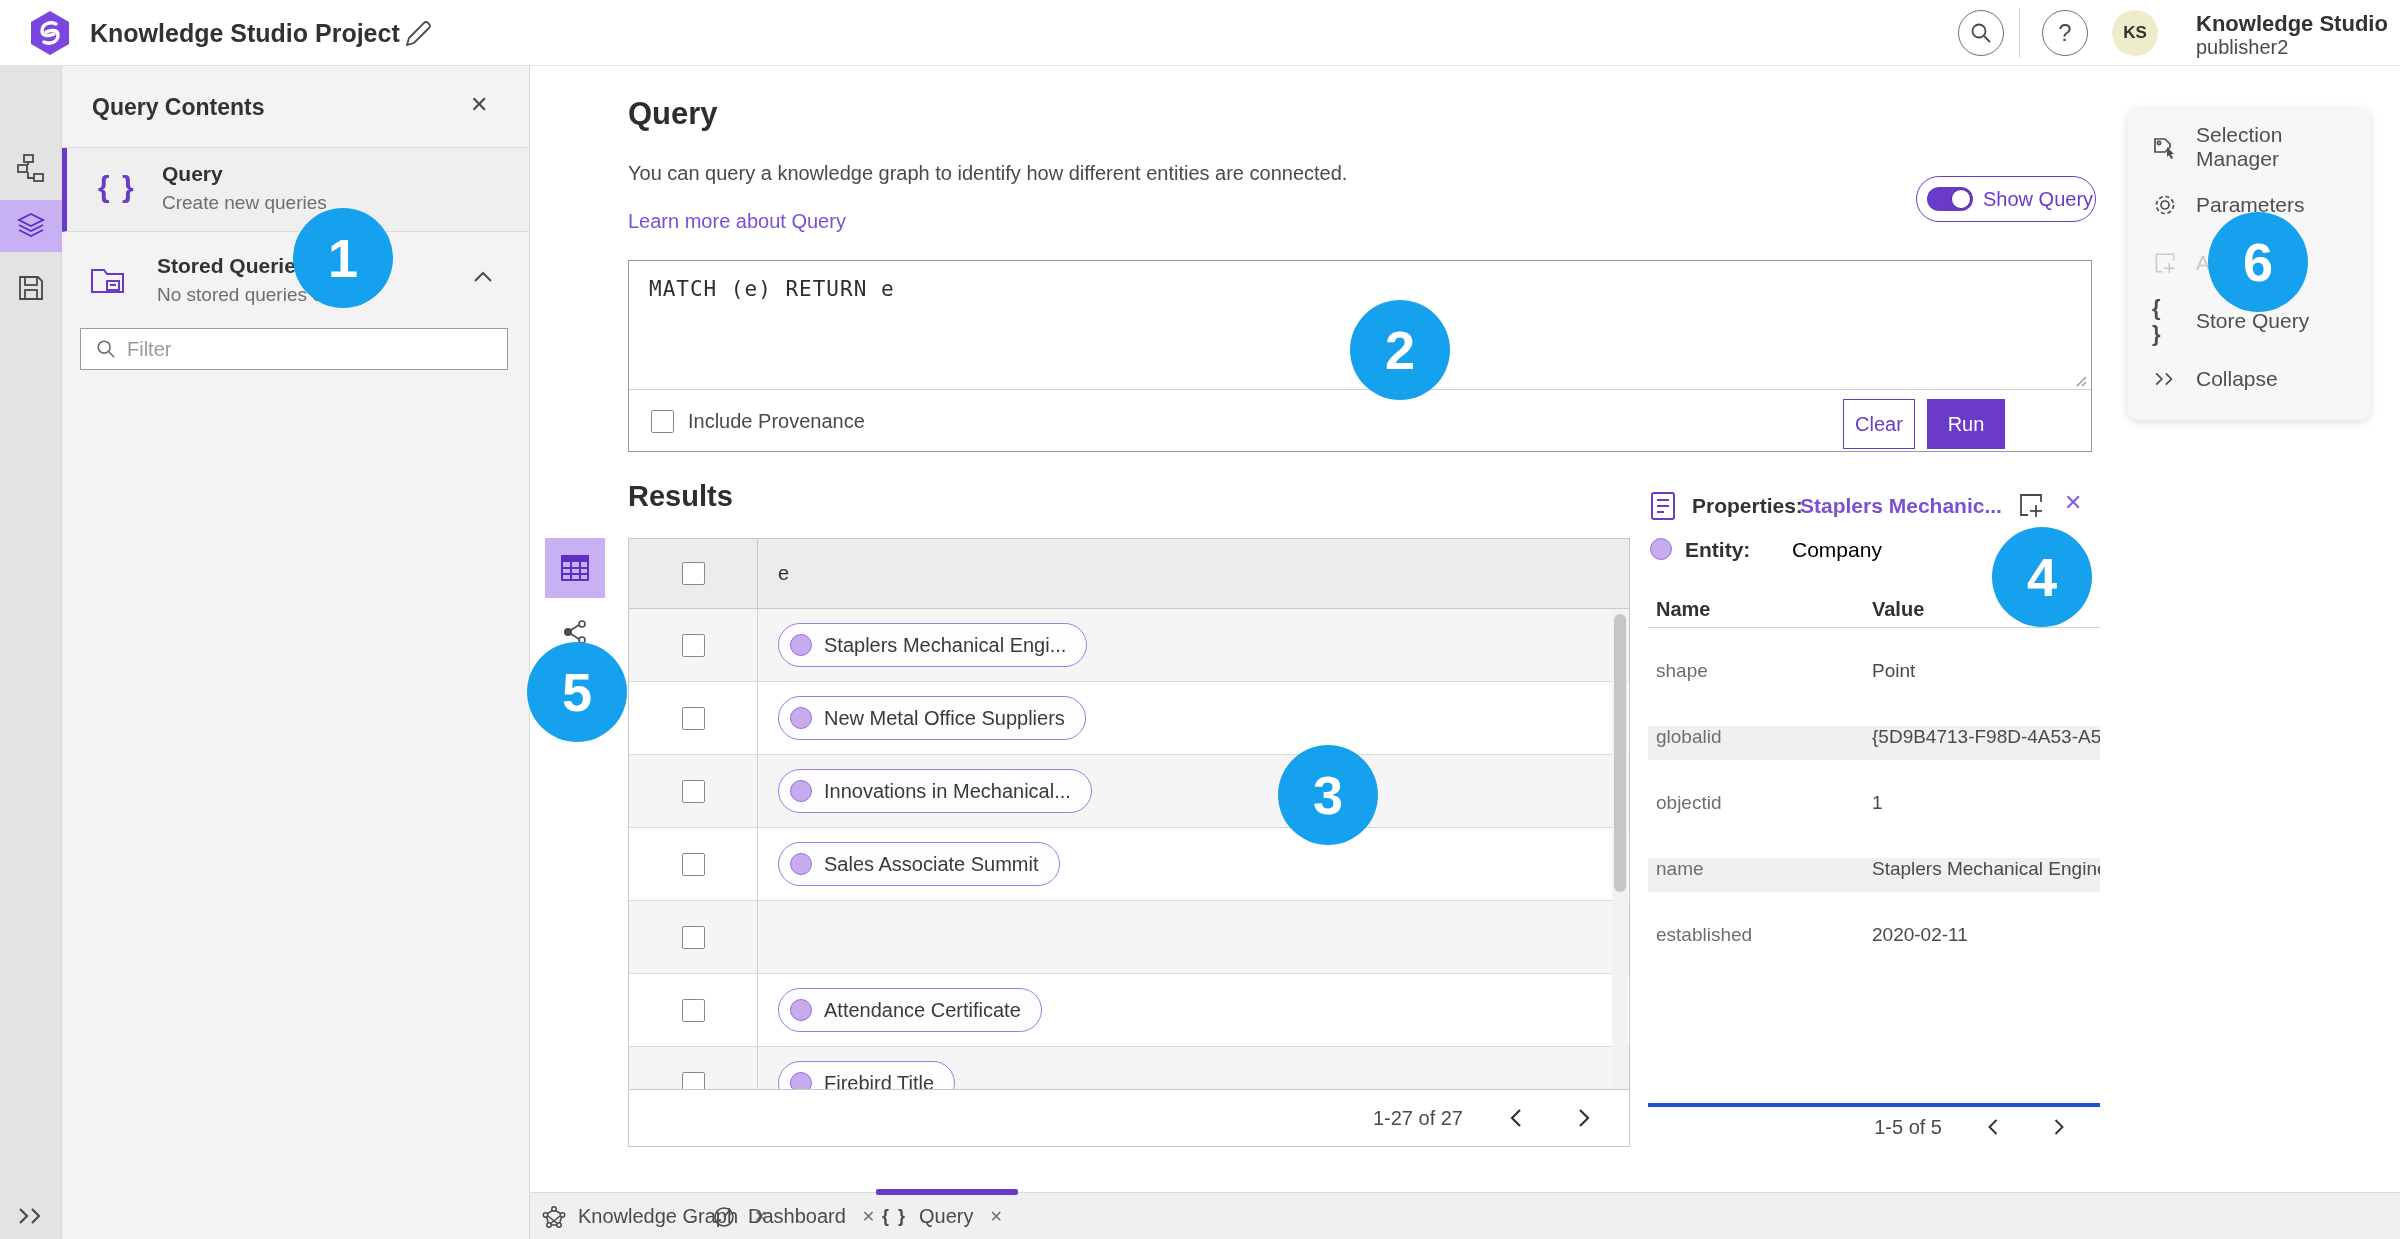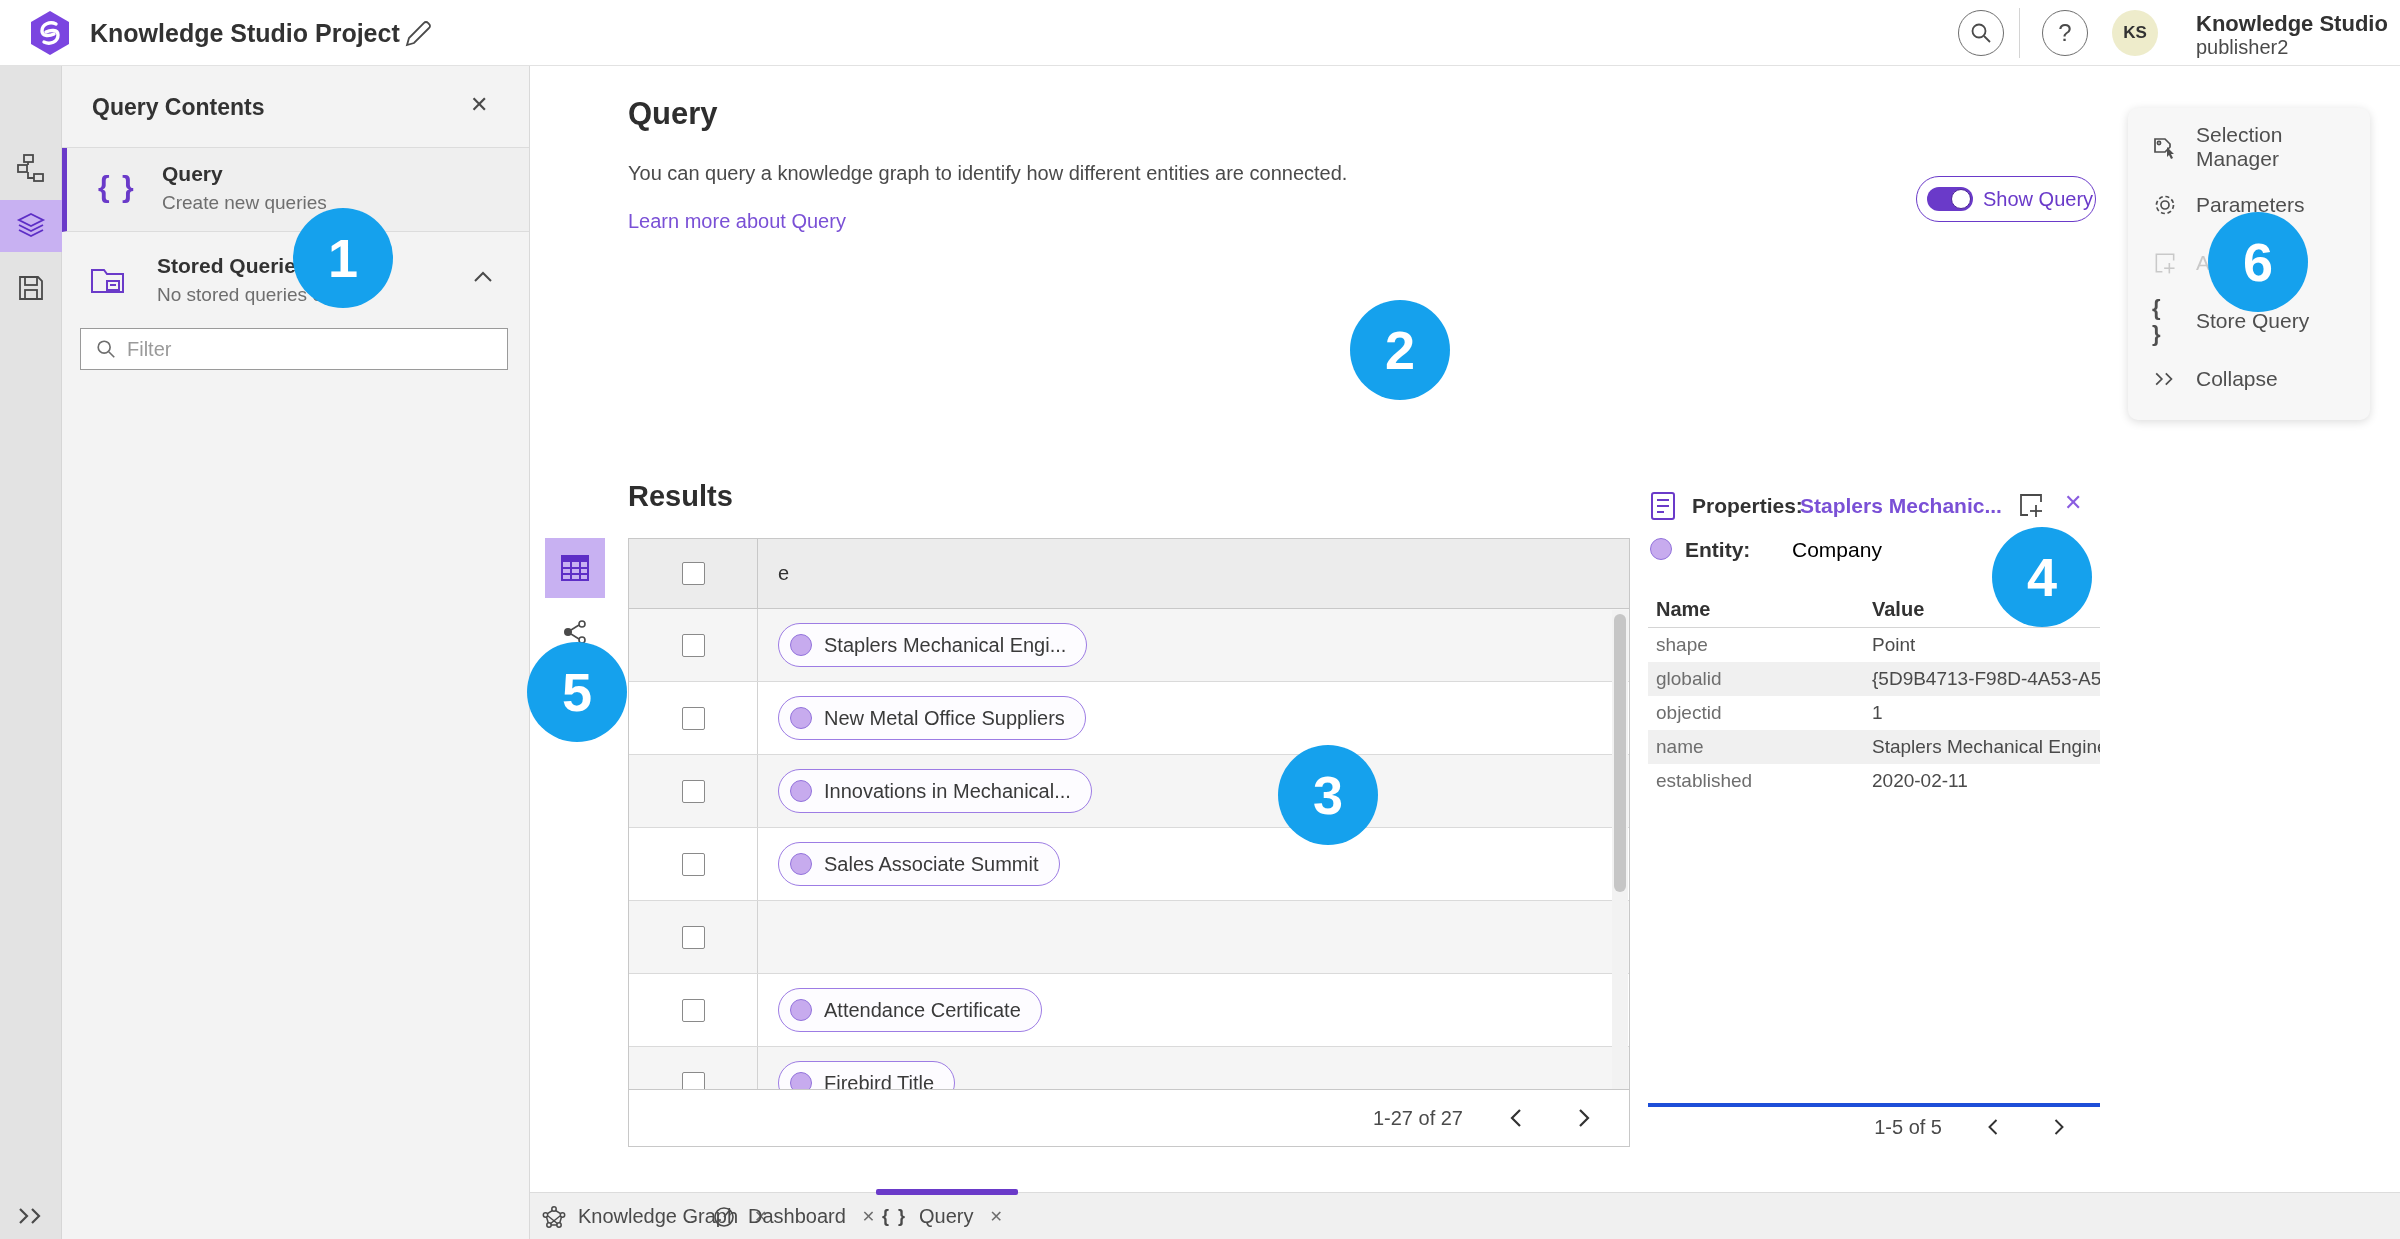--- a/index.html
+++ b/index.html
@@ -96,21 +96,21 @@
   #prop-label { position:absolute; left:44px; top:6px; font-size:21px; font-weight:700; color:#323232; }
   #prop-entity-link { position:absolute; left:152px; top:6px; font-size:21px; font-weight:600; color:#7a50d6; cursor:pointer; }
   #prop-add-icon { position:absolute; left:368px; top:2px; }
   #prop-close { position:absolute; left:416px; top:2px; font-size:22px; color:#8a5ce0; }
   #prop-entity-row { position:absolute; left:0; top:48px; height:28px; }
   #prop-entity-dot { position:absolute; left:2px; top:2px; width:22px; height:22px; border-radius:50%; background:#c7abee; border:1.6px solid #9373dc; }
   #prop-entity-label { position:absolute; left:37px; top:2px; font-size:21px; font-weight:700; color:#323232; }
   #prop-entity-type { position:absolute; left:112px; top:2px; font-size:21px; color:#000000;margin-left:32px; }
   #prop-table { position:absolute; left:0; top:104px; width:452px; }
   .prop-hrow { display:flex; height:36px; align-items:center; border-bottom:1px solid #d4d4d4; }
-  .prop-row { display:flex; height:34px; align-items:center; background:#fff; }
+  .prop-row { display:flex; height:34px; align-items:flex-start; background:#fff;margin-top:32px; }
   .prop-row.alt { background:#f0f0f0; }
   .prop-name { width:224px; padding-left:8px; font-size:19px; color:#6e6e6e; flex:0 0 auto; }
   .prop-value { font-size:19px; color:#4a4a4a; white-space:nowrap; overflow:hidden; }
   .prop-hrow .prop-name, .prop-hrow .prop-value { color:#323232; font-weight:700; font-size:20px; }
   #prop-footer { position:absolute; left:0; bottom:0; width:100%; height:44px; border-top:4px solid #1d4ed8; display:flex; align-items:center; justify-content:flex-end; gap:36px; padding-right:26px; }
 
   
   #context-menu { position:absolute; left:2128px; top:108px; width:242px; height:312px; background:#f7f7f7; border-radius:10px; box-shadow:0 2px 10px rgba(0,0,0,0.14); padding-top:10px; }
   .menu-item { position:relative; height:58px; display:flex; align-items:center; gap:18px; padding-left:24px; }
   .menu-item .menu-label { font-size:21px; color:#4f4f4f; }
@@ -246,20 +246,36 @@
   <p id="query-desc">You can query a knowledge graph to identify how different entities are connected.</p>
   <a id="learn-more">Learn more about Query</a>
 
   <div id="show-query-pill">
     <span id="show-query-toggle">
         <span id="show-query-knob"></span>
       </span>
     <span id="show-query-label">Show Query</span>
   </div>
 
+  <div id="query-box">
+    <div id="query-code">MATCH (e) RETURN e</div>
+    <span id="resize-handle">
+      <svg width="14" height="14" viewBox="0 0 14 14" stroke="#9a9a9a" stroke-width="1.5">
+          <line x1="4" y1="13" x2="13" y2="4"></line>
+          <line x1="9" y1="13" x2="13" y2="9"></line>
+        </svg>
+    </span>
+    <div id="query-box-divider"></div>
+    <div id="provenance-row">
+      <span id="provenance-check" class="checkbox"></span>
+      <span id="provenance-label">Include Provenance</span>
+    </div>
+    <button id="clear-btn">Clear</button>
+    <button id="run-btn">Run</button>
+  </div>
 
   <h2 id="results-heading">Results</h2>
 
   <span id="table-view-btn">
     <svg width="32" height="30" viewBox="0 0 32 30">
         <rect x="3" y="3" width="26" height="24" fill="none" stroke="#5d2ec6" stroke-width="2"></rect>
         <rect x="3" y="3" width="26" height="6" fill="#5d2ec6"></rect>
         <line x1="3" y1="15" x2="29" y2="15" stroke="#5d2ec6" stroke-width="2"></line>
         <line x1="3" y1="21" x2="29" y2="21" stroke="#5d2ec6" stroke-width="2"></line>
         <line x1="12" y1="9" x2="12" y2="27" stroke="#5d2ec6" stroke-width="2"></line>

